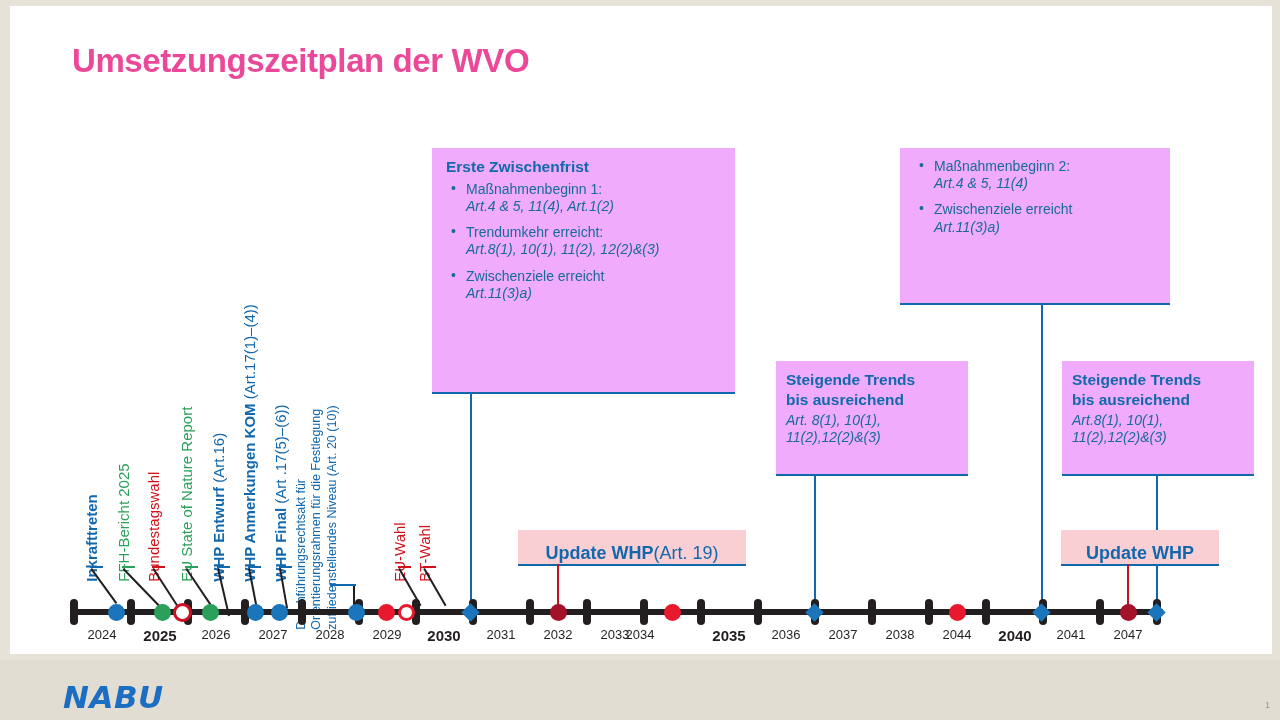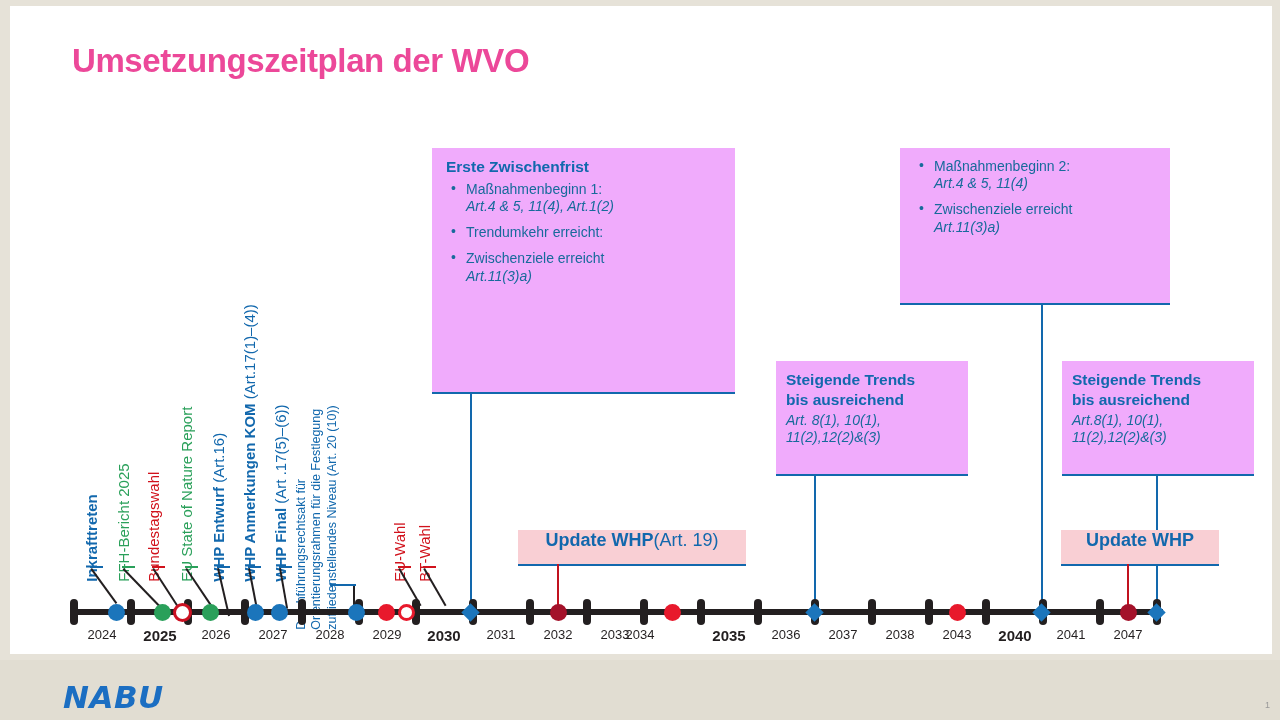--- a/index.html
+++ b/index.html
@@ -66,21 +66,21 @@
     position:absolute;height:2px;background:#1268ad;
   }
   .cconn{
     position:absolute;width:2px;background:#1268ad;
   }
 
   
   .updbox{
     position:absolute;background:#f9cfd4;
     box-sizing:border-box;
-    display:flex;align-items:flex-start;justify-content:center;
+    display:flex;align-items:flex-end;justify-content:center;
     color:#1268ad;white-space:nowrap;
   }
   .updbox .b{font-weight:bold;font-size:18px;}
   .updbox .r{font-weight:normal;font-size:18px;}
 
   
   .rlabel{
     position:absolute;
     transform-origin:left bottom;
     transform:rotate(-90deg);
@@ -150,20 +150,21 @@
     <div class="c-title">Erste Zwischenfrist</div>
     <ul>
       <li>
         <span class="bullet">•</span>
         <span>Maßnahmenbeginn 1:</span>
         <span class="art">Art.4 &amp; 5, 11(4), Art.1(2)</span>
       </li>
       <li>
         <span class="bullet">•</span>
         <span>Trendumkehr  erreicht:</span>
+        <span class="art">Art.8(1), 10(1), 11(2), 12(2)&amp;(3)</span>
       </li>
       <li>
         <span class="bullet">•</span>
         <span>Zwischenziele  erreicht</span>
         <span class="art">Art.11(3)a)</span>
       </li>
     </ul>
   </div>
   <div class="cbox-underline" style="left:422px;top:386px;width:303px;"></div>
   <div class="cconn" style="left:460px;top:386px;height:215px;"></div>
@@ -313,21 +314,21 @@
   <div class="yearlbl" style="left:377px;">2029</div>
   <div class="yearlbl big" style="left:434px;">2030</div>
   <div class="yearlbl" style="left:491px;">2031</div>
   <div class="yearlbl" style="left:548px;">2032</div>
   <div class="yearlbl" style="left:605px;">2033</div>
   <div class="yearlbl" style="left:630px;">2034</div>
   <div class="yearlbl big" style="left:719px;">2035</div>
   <div class="yearlbl" style="left:776px;">2036</div>
   <div class="yearlbl" style="left:833px;">2037</div>
   <div class="yearlbl" style="left:890px;">2038</div>
-  <div class="yearlbl" style="left:947px;">2043</div>
+  <div class="yearlbl" style="left:947px;">2044</div>
   <div class="yearlbl big" style="left:1005px;">2040</div>
   <div class="yearlbl" style="left:1061px;">2041</div>
   <div class="yearlbl" style="left:1118px;">2047</div>
 
   <div class="dot blue" style="left:98px;top:598px;width:17px;height:17px;"></div>
   <div class="dot green" style="left:144px;top:598px;width:17px;height:17px;"></div>
   <div class="dot hollow-red" style="left:163px;top:597px;width:19px;height:19px;"></div>
   <div class="dot green" style="left:192px;top:598px;width:17px;height:17px;"></div>
   <div class="dot blue" style="left:237px;top:598px;width:17px;height:17px;"></div>
   <div class="dot blue" style="left:261px;top:598px;width:17px;height:17px;"></div>

